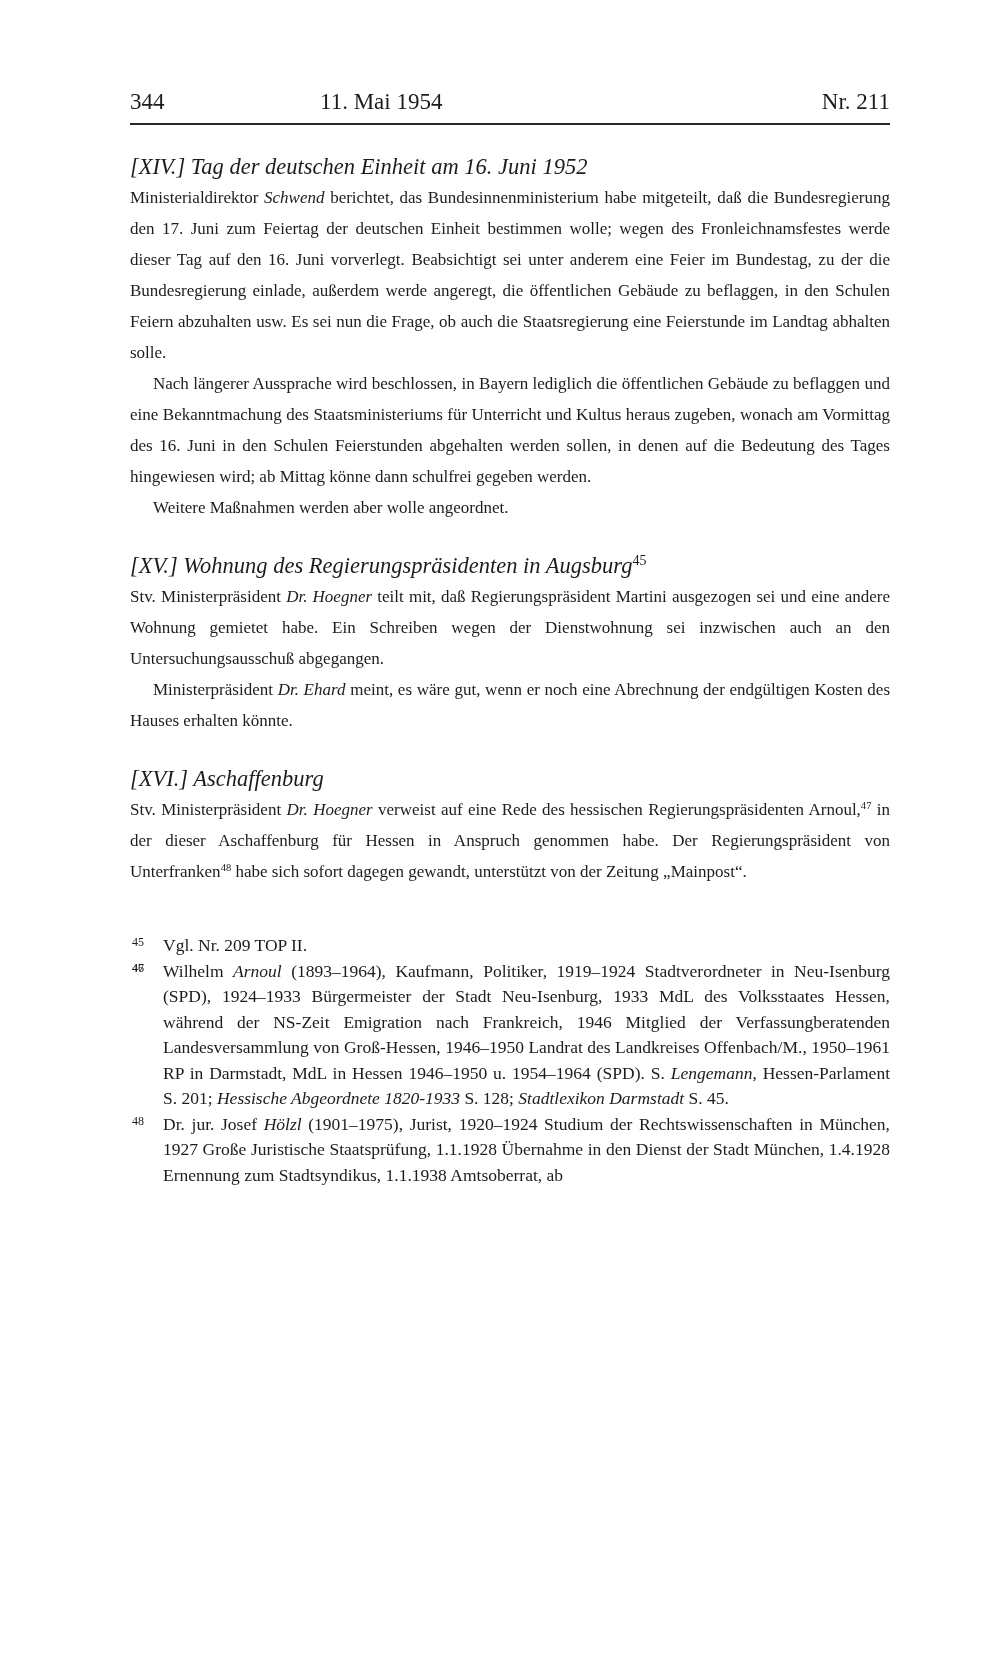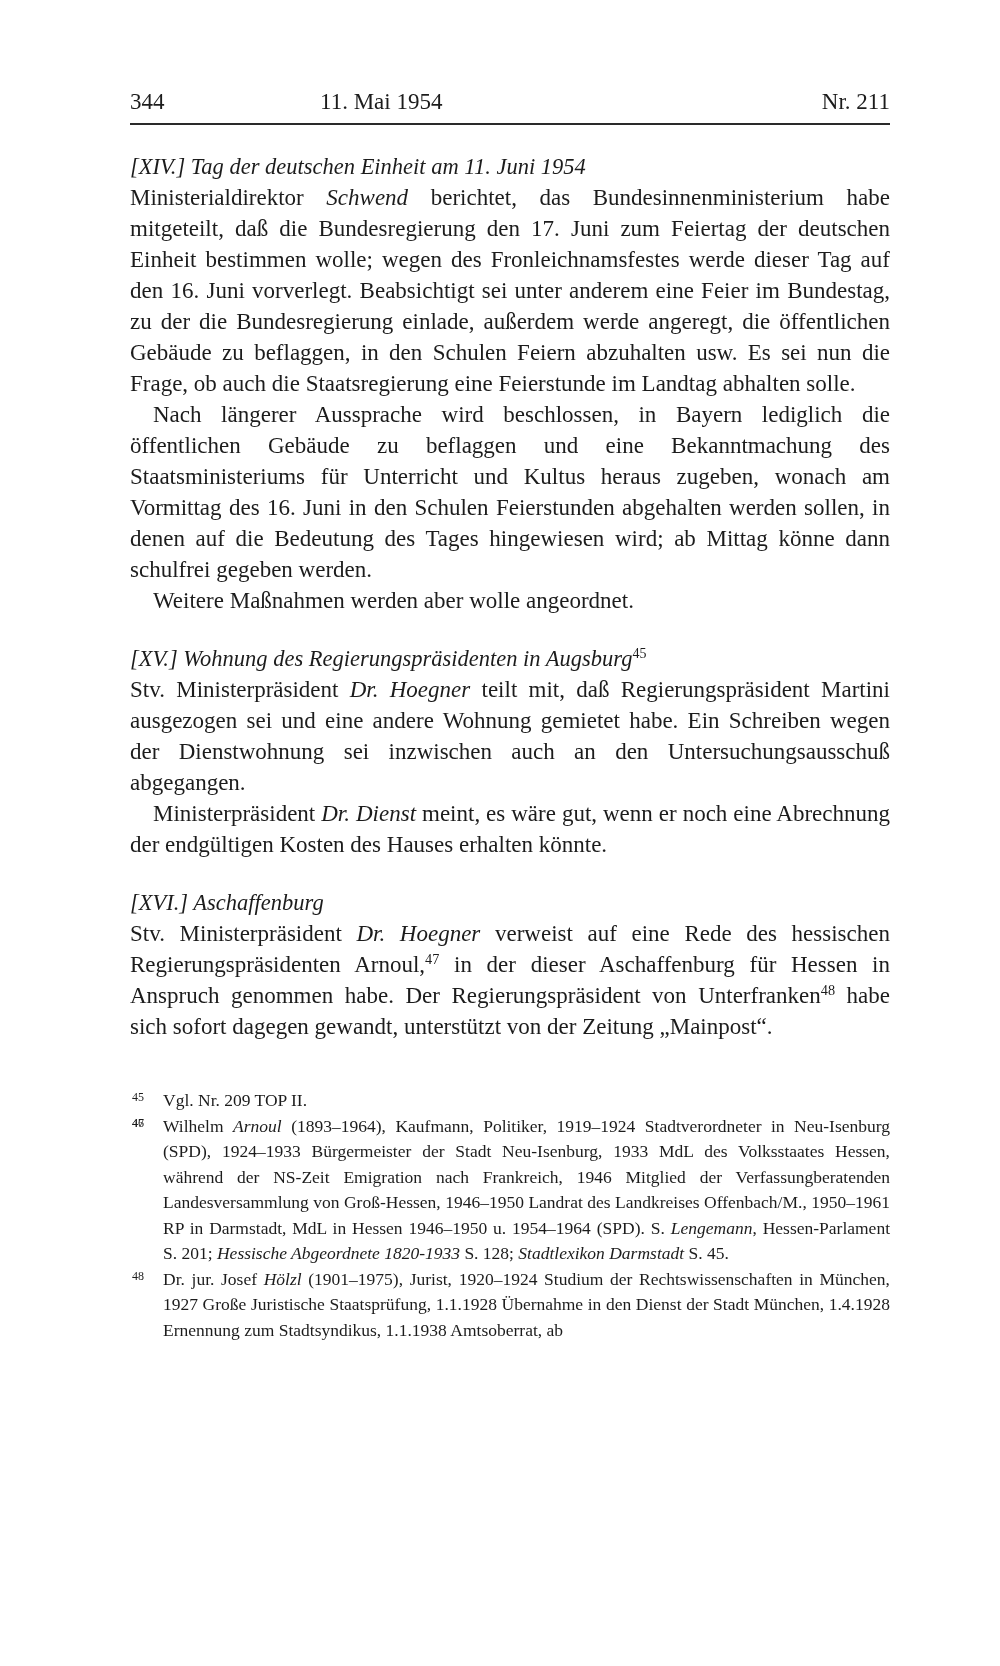--- a/index.html
+++ b/index.html
@@ -46,21 +46,21 @@
   }
   .sec-heading {
     font-size: 22.5px;
     font-weight: normal;
     font-style: italic;
     line-height: 31px;
     margin: 0;
     text-align: left;
   }
   .par {
-    font-size: 23px;
+    font-size: 17px;
     line-height: 31px;
     margin: 0;
     text-align: justify;
   }
   .par.indent {
     text-indent: 23px;
     font-family: Liberation Serif, serif;
   }
   .it  { font-style: italic; }
   .sup {
@@ -97,30 +97,30 @@
   <header class="runhead">
     <span class="left">344</span>
     <span class="mid">11. Mai 1954</span>
     <span class="right">Nr. 211</span>
   </header>
   <hr class="head-rule">
 
   <main class="main">
 
     <section class="sec">
-      <h2 class="sec-heading"><span class="it">[XIV.] Tag der deutschen Einheit am 11. Juni 1954</span></h2>
+      <h2 class="sec-heading"><span class="it">[XIV.] Tag der deutschen Einheit am 16. Juni 1952</span></h2>
       <p class="par"><span>Ministerialdirektor </span><span class="it">Schwend</span><span> berichtet, das Bundesinnenministerium habe mitgeteilt, daß die Bundesregierung den 17. Juni zum Feiertag der deutschen Einheit bestimmen wolle; wegen des Fronleichnamsfestes werde dieser Tag auf den 16. Juni vorverlegt. Beabsichtigt sei unter anderem eine Feier im Bundestag, zu der die Bundesregierung einlade, außerdem werde angeregt, die öffentlichen Gebäude zu beflaggen, in den Schulen Feiern abzuhalten usw. Es sei nun die Frage, ob auch die Staatsregierung eine Feierstunde im Landtag abhalten solle.</span></p>
       <p class="par indent"><span>Nach längerer Aussprache wird beschlossen, in Bayern lediglich die öffentlichen Gebäude zu beflaggen und eine Bekanntmachung des Staatsministeriums für Unterricht und Kultus heraus zugeben, wonach am Vormittag des 16. Juni in den Schulen Feierstunden abgehalten werden sollen, in denen auf die Bedeutung des Tages hingewiesen wird; ab Mittag könne dann schulfrei gegeben werden.</span></p>
       <p class="par indent"><span>Weitere Maßnahmen werden aber wolle angeordnet.</span></p>
     </section>
 
     <section class="sec">
       <h2 class="sec-heading"><span class="it">[XV.] Wohnung des Regierungspräsidenten in Augsburg</span><span class="sup">45</span></h2>
       <p class="par"><span>Stv. Ministerpräsident </span><span class="it">Dr. Hoegner</span><span> teilt mit, daß Regierungspräsident Martini ausgezogen sei und eine andere Wohnung gemietet habe. Ein Schreiben wegen der Dienstwohnung sei inzwischen auch an den Untersuchungsausschuß abgegangen.</span></p>
-      <p class="par indent"><span>Ministerpräsident </span><span class="it">Dr. Dienst</span><span> meint, es wäre gut, wenn er noch eine Abrechnung der endgültigen Kosten des Hauses erhalten könnte.</span></p>
+      <p class="par indent"><span>Ministerpräsident </span><span class="it">Dr. Ehard</span><span> meint, es wäre gut, wenn er noch eine Abrechnung der endgültigen Kosten des Hauses erhalten könnte.</span></p>
     </section>
 
     <section class="sec">
       <h2 class="sec-heading"><span class="it">[XVI.] Aschaffenburg</span></h2>
       <p class="par"><span>Stv. Ministerpräsident </span><span class="it">Dr. Hoegner</span><span> verweist auf eine Rede des hessischen Regierungspräsidenten Arnoul,</span><span class="sup">47</span><span> in der dieser Aschaffenburg für Hessen in Anspruch genommen habe. Der Regierungspräsident von Unterfranken</span><span class="sup">48</span><span> habe sich sofort dagegen gewandt, unterstützt von der Zeitung „Mainpost“.</span></p>
     </section>
 
   </main>
 
   <footer class="footnotes">

